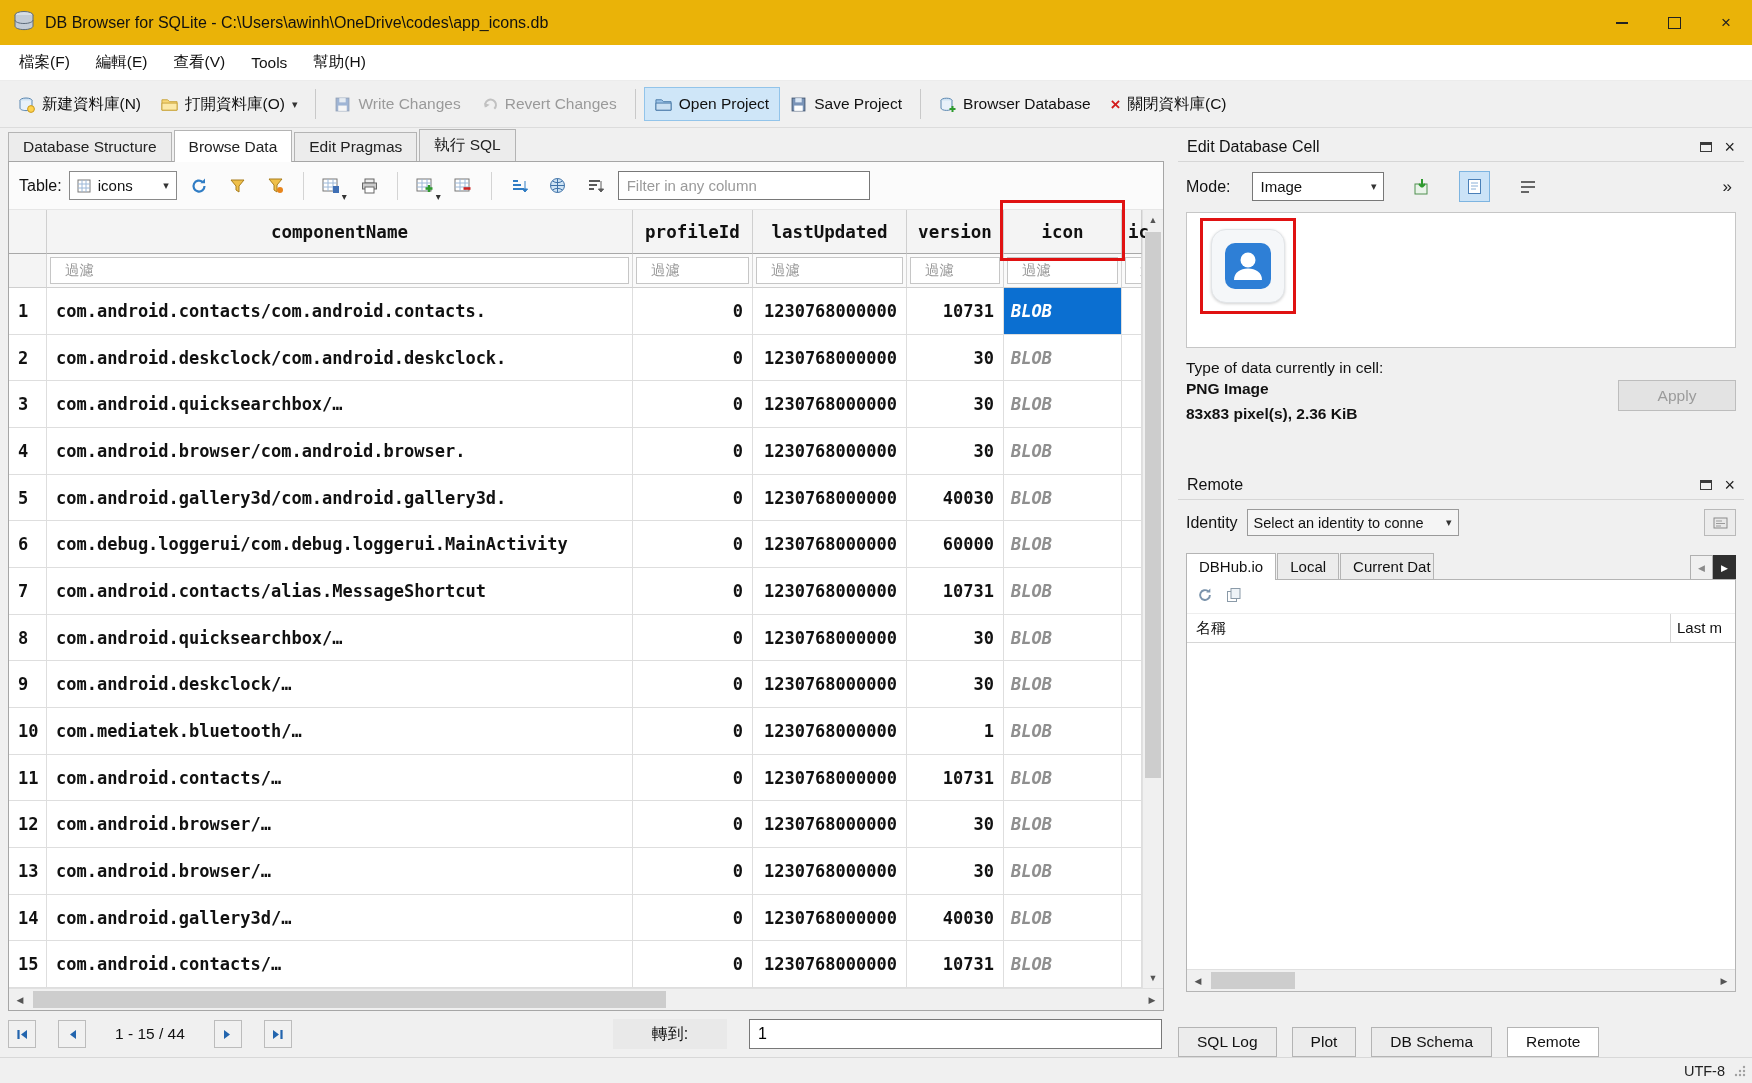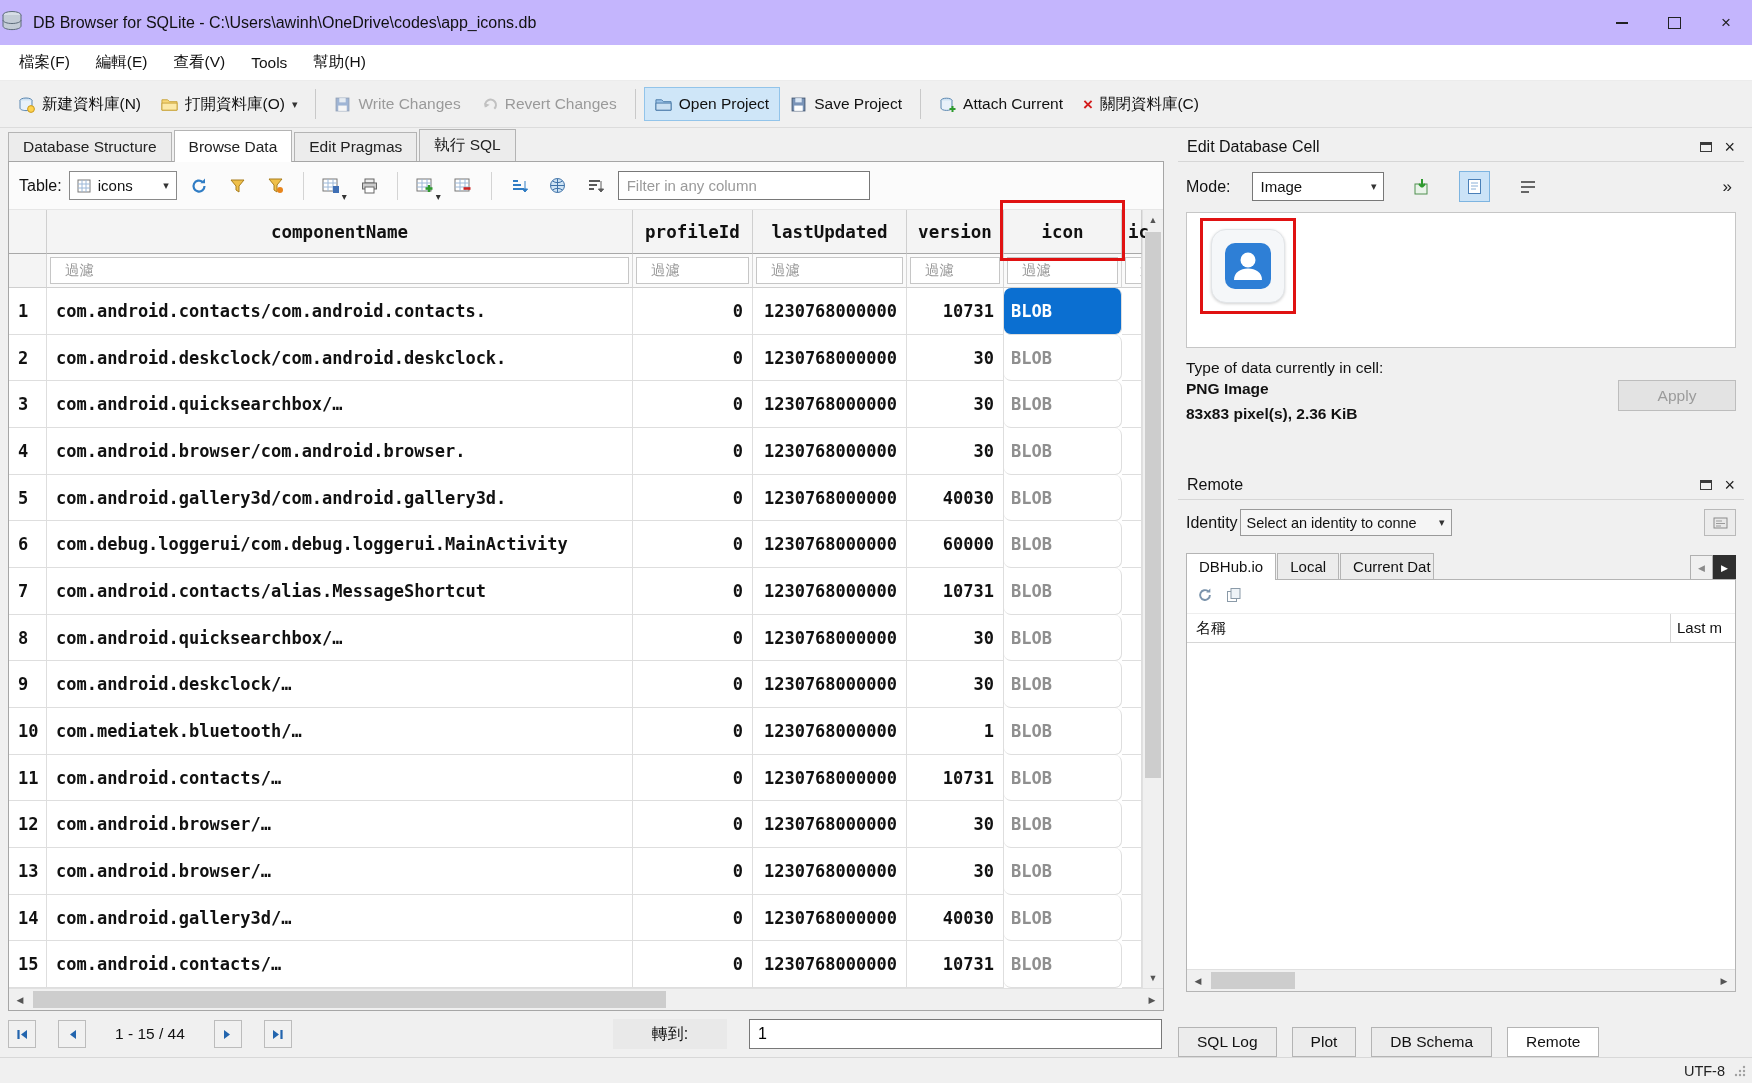--- a/index.html
+++ b/index.html
@@ -1,21 +1,21 @@
 <!DOCTYPE html>
 <html><head>
 <meta charset="utf-8">
 <style>
   * { margin:0; padding:0; box-sizing:border-box; }
   html,body { width:1752px; height:1083px; overflow:hidden; }
   body { font-family:"Liberation Sans",sans-serif; font-size:15px; color:#111; background:#f0f0f0; }
   .app { width:1752px; height:1083px; display:flex; flex-direction:column; background:#f0f0f0; }
 
   
-  .titlebar { height:45px; background:#c4b5fd; display:flex; align-items:center; flex:none; }
+  .titlebar { height:45px; background:#eab308; display:flex; align-items:center; padding-left:12px; flex:none; }
   .titlebar .title { font-size:16px; margin-left:9px; }
   .win-controls { margin-left:auto; display:flex; height:100%; }
   .win-btn { width:52px; display:flex; align-items:center; justify-content:center; font-size:17px; color:#222; }
   .min-glyph { display:inline-block; width:12px; height:1px; border-bottom:2px solid #222; }
   .max-glyph { display:inline-block; width:13px; height:12px; border:1px solid #222; }
 
   
   .menubar { height:36px; background:#fff; display:flex; align-items:center; padding:0 6px; flex:none; border-bottom:1px solid #ececec; }
   .menu-item { padding:7px 13px; font-size:15.5px; }
 
@@ -74,21 +74,21 @@
   .filter-box { flex:1; border:1px solid #c6c6c6; background:#fff; color:#9a9a9a; font-size:14.5px; display:flex; align-items:center; padding-left:14px; white-space:nowrap; }
 
   .g-body { flex:1; display:flex; flex-direction:column; min-height:0; }
   .g-row { flex:1; display:flex; min-height:0; }
   .cell { font-family:"DejaVu Sans Mono","Liberation Mono",monospace; font-weight:bold; font-size:17px;
           display:flex; align-items:center; border-right:1px solid #dedede; border-bottom:1px solid #dedede;
           white-space:nowrap; overflow:hidden; background:#fff; }
   .cell-n { padding-left:9px; }
   .cell-name { padding-left:9px; }
   .cell-num { justify-content:flex-end; padding-right:9px; }
-  .cell-blob { color:#8f8f8f; padding-left:7px;border-radius:7px; }
+  .cell-blob { font-style:italic; color:#8f8f8f; padding-left:7px; }
   .cell-blob.selected { background:#0b6fd1; color:#fff; }
 
   
   .vscroll { width:21px; flex:none; background:#f0f0f0; border-left:1px solid #e0e0e0; display:flex; flex-direction:column; }
   .vs-btn { height:20px; display:flex; align-items:center; justify-content:center; font-size:9px; color:#555; flex:none; }
   .vs-track { flex:1; position:relative; }
   .vs-thumb { position:absolute; left:2px; right:2px; top:2px; height:74%; background:#cdcdcd; }
   .hscroll { height:22px; flex:none; background:#f0f0f0; border-top:1px solid #e0e0e0; display:flex; align-items:center; }
   .hs-btn { width:22px; text-align:center; font-size:9px; color:#555; flex:none; }
   .hs-track { flex:1; position:relative; height:100%; }
@@ -122,21 +122,21 @@
   .red-box-preview { position:absolute; left:13px; top:5px; width:96px; height:96px; border:3px solid #e01212; pointer-events:none; }
 
   .type-caption { margin-top:11px; font-size:15.5px; }
   .type-row { display:flex; align-items:flex-start; margin-top:3px; }
   .type-texts { display:flex; flex-direction:column; gap:7px;font-weight:bold; }
   .type-value, .size-text { font-size:15.5px; }
   .apply-btn { margin-left:auto; width:118px; height:31px; background:#e3e3e3; border:1px solid #bdbdbd; color:#9b9b9b; font-size:15.5px; display:flex; align-items:center; justify-content:center; flex:none; }
 
   .panel-remote { flex:1; margin-top:6px; margin-bottom:26px; display:flex; flex-direction:column; min-height:0; background:#f0f0f0; }
   .remote-body { flex:1; padding:9px 8px; display:flex; flex-direction:column; min-height:0; }
-  .identity-row { display:flex; align-items:center; gap:2px; flex:none; }
+  .identity-row { display:flex; align-items:center; gap:9px; flex:none; }
   .identity-label { font-size:16px; }
   .identity-select { width:212px; height:27px; border:1px solid #9a9a9a; background:#f5f5f5; display:flex; align-items:center; padding:0 6px; font-size:14.5px; overflow:hidden; white-space:nowrap; }
   .identity-select .caret { margin-left:auto; }
   .identity-btn { margin-left:auto; width:32px; height:27px; border:1px solid #b9b9b9; background:#ececec; display:flex; align-items:center; justify-content:center; }
 
   .remote-tabs { display:flex; align-items:flex-end; margin-top:16px; flex:none; height:28px; }
   .rtab { padding:4px 12px 5px; font-size:15px; background:#ececec; border:1px solid #b4b4b4; border-bottom:none; margin-right:1px; white-space:nowrap; overflow:hidden; }
   .rtab.active { background:#fff; position:relative; z-index:3; }
   .rtab-clipped { max-width:94px; }
   .rtab-scroll { margin-left:auto; display:flex; }
@@ -240,21 +240,21 @@
         </svg>
       <span>Save Project</span>
     </div>
     <div class="tb-sep"></div>
     <div class="tb-btn">
       <svg class="icon16" viewBox="0 0 17 17">
           <ellipse cx="7.5" cy="4.5" rx="5.5" ry="2.3" fill="#cfe2f3" stroke="#5b87b0"></ellipse>
           <path d="M2 4.5v7.5c0 1.4 2.5 2.4 5.5 2.4s5.5-1 5.5-2.4V4.5" fill="#e8f1fa" stroke="#5b87b0"></path>
           <path d="M13.5 10v6M10.5 13h6" stroke="#2d9a2d" stroke-width="2"></path>
         </svg>
-      <span>Attach Current</span>
+      <span>Browser Database</span>
     </div>
     <div class="tb-btn">
       <span style="color:#d31c1c;font-weight:bold;font-size:17px;line-height:1;">×</span>
       <span>關閉資料庫(C)</span>
     </div>
   </div>
 
   <div class="main">
 
     <div class="left-pane">

